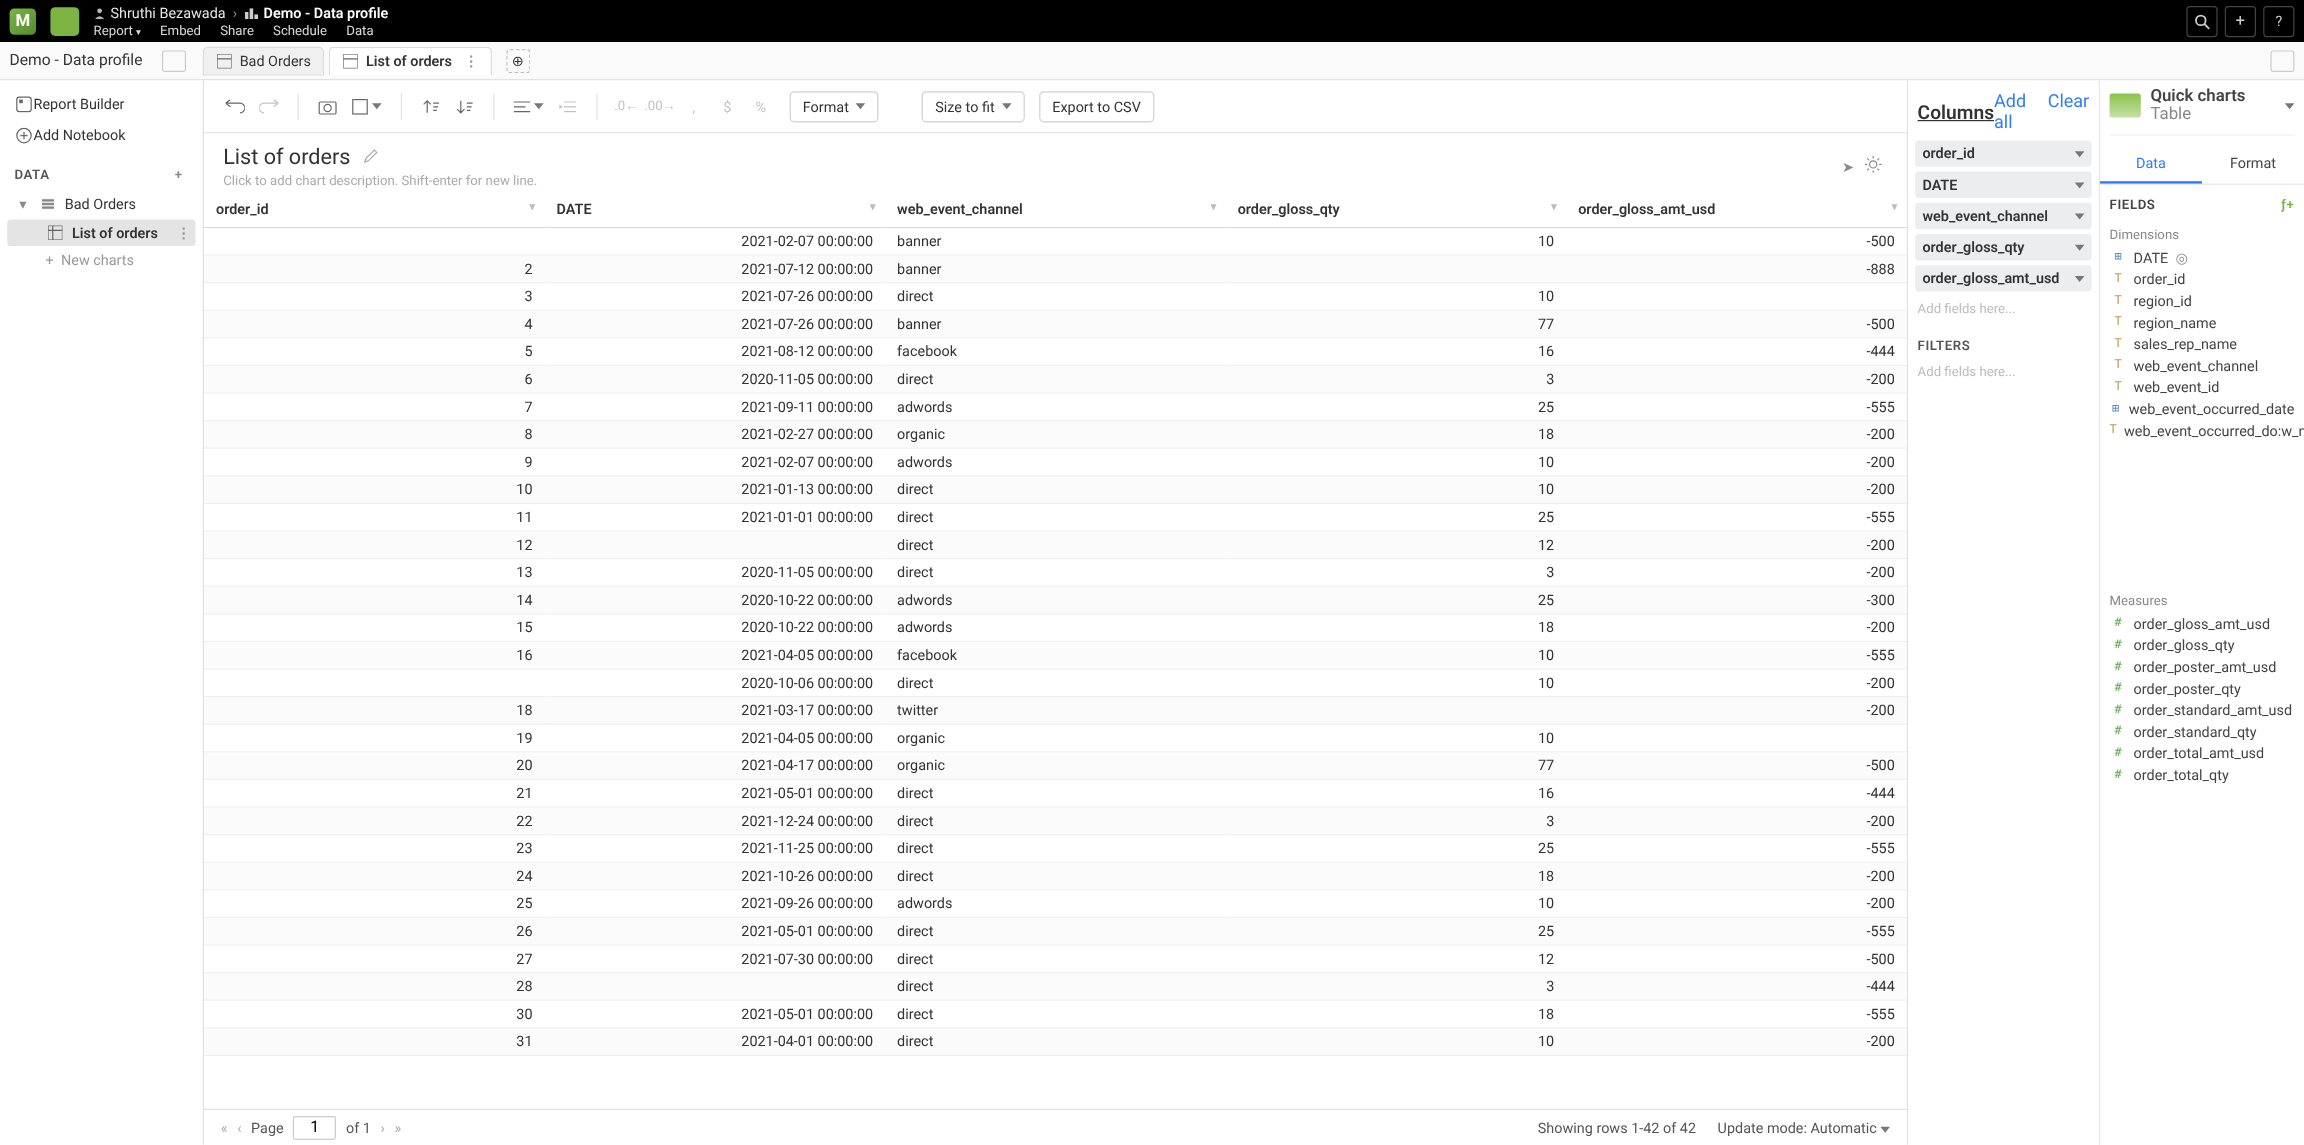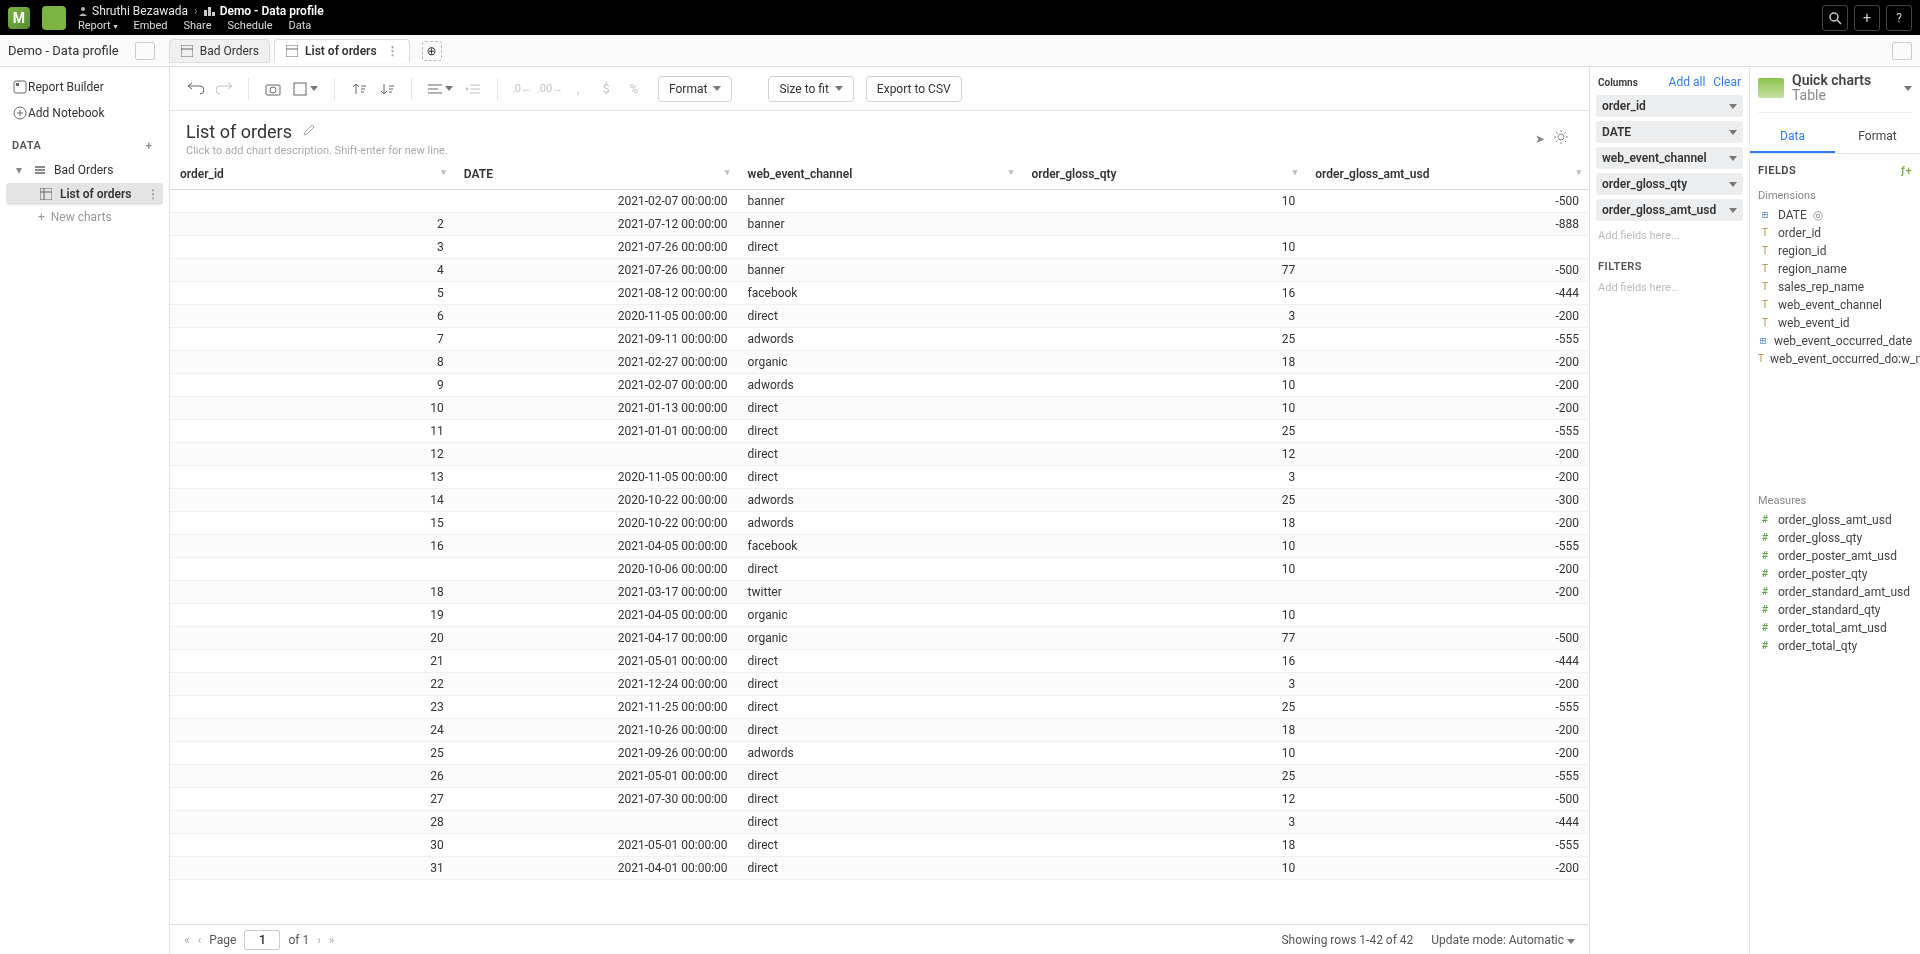--- a/index.html
+++ b/index.html
@@ -81,22 +81,22 @@
 
 .pager { height:30px; border-top:1px solid #e0e0e0; display:flex; align-items:center; justify-content:space-between; padding:0 14px; font-size:12px; color:#555; background:#fff; }
 .pager-left { display:flex; align-items:center; gap:8px; }
 .pager-input { width:36px; height:20px; text-align:center; border:1px solid #ccc; border-radius:2px; }
 .pager-right { display:flex; align-items:center; gap:18px; }
 .pager-nav { color:#aaa; cursor:pointer; }
 
 
 .colpanel { width:160px; border-right:1px solid #e5e5e5; padding:6px 6px; background:#fff; font-size:12px; }
 .cp-head { display:flex; justify-content:space-between; align-items:center; padding:2px 2px 6px 2px; }
-.cp-title { font-weight:600; font-size:10px; }
-.cp-links { display:flex; gap:8px; font-size:12px; }
+.cp-title { font-weight:600; font-size:16px;text-decoration:underline; }
+.cp-links { display:flex; gap:8px; font-size:15px; }
 .cp-link { color:#2f7df6; cursor:pointer; }
 .cp-pill { display:flex; align-items:center; justify-content:space-between; background:#ecedee; border-radius:3px; padding:4px 6px; margin-bottom:4px; font-weight:600; cursor:grab; }
 .cp-add { font-size:11px; color:#bbb; padding:4px 2px 10px 2px; }
 .cp-sec { font-weight:600; font-size:11px; color:#555; padding:8px 2px 4px 2px; letter-spacing:.5px;}
 
 
 .right { width:170px; padding:6px 8px; font-size:12px; color:#444; background:#fff; }
 .rp-top { display:flex; align-items:center; gap:8px; padding-bottom:8px; border-bottom:1px solid #eee; margin-bottom:0; position:relative;}
 .rp-icon { width:26px; height:20px; background:linear-gradient(#8bc34a,#c5e1a5); border-radius:2px; }
 .rp-qc { display:flex; flex-direction:column; line-height:1.1; flex:1;}

